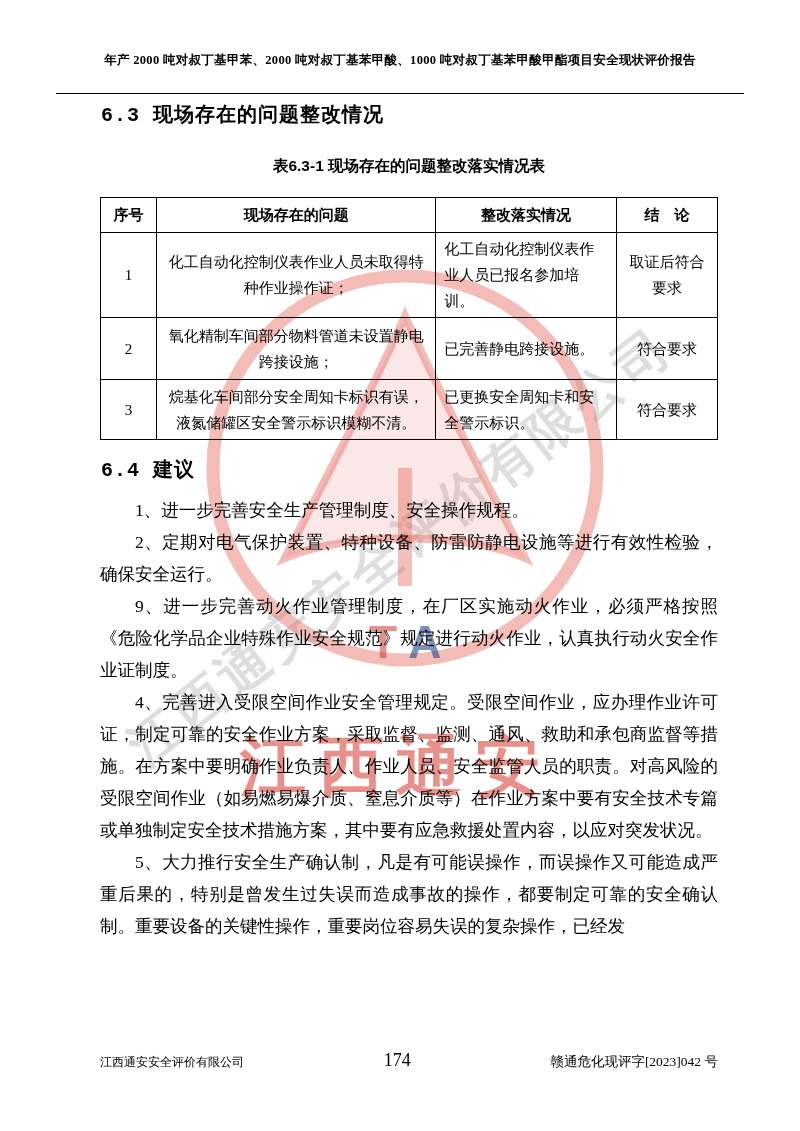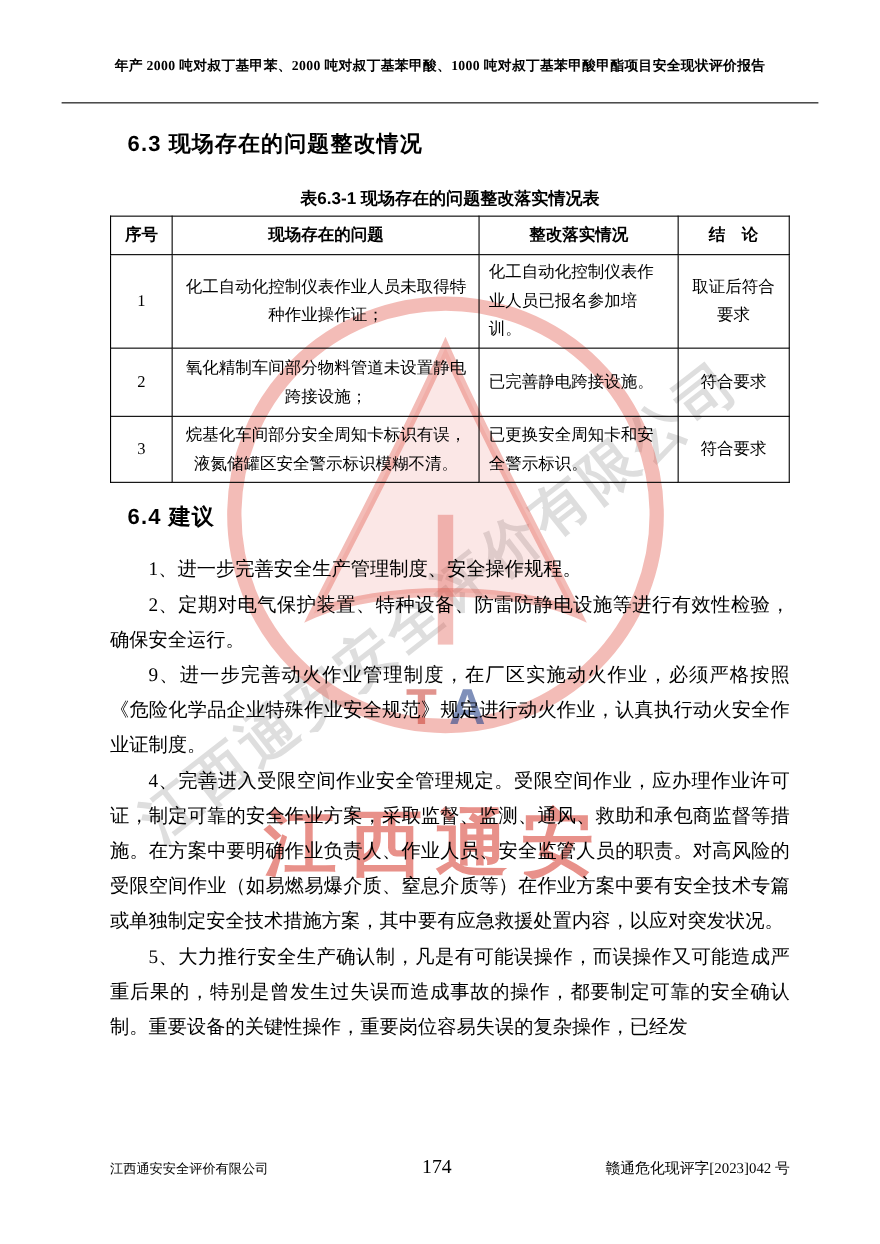--- a/index.html
+++ b/index.html
@@ -42,42 +42,42 @@
     top: 52px; left: 56px; width: 688px;
     text-align: center;
     border-bottom: 1.5px solid #000;
     padding-bottom: 24px;
   }
   .doc-header-title { font-size: 12.5px; font-weight: bold; letter-spacing: 0.3px; }
 
   .doc-main { position: absolute; top: 100px; left: 100px; width: 618px; }
 
   .sec-heading {
-    margin: 16px;
-    font-family: Liberation Sans, sans-serif;
+    margin: 1px;
+    font-family: Liberation Mono, monospace;
     font-size: 20px; font-weight: bold; line-height: 30px;
     letter-spacing: 1px;
   }
   .sec-heading.second { margin-top: 16px; }
 
   .intro-para {
     margin: 12px 0 0 0;
     font-size: 17.5px; line-height: 36px;
     text-align: justify; text-indent: 2em;
   }
 
   .table-caption {
     margin-top: 24px;
     text-align: center;
     font-weight: bold; font-size: 15.5px; line-height: 22px;
     font-family: "Liberation Sans", "DejaVu Sans", sans-serif;
   }
 
   table.rectify {
-    margin-top: 4px;
+    margin-top: 20px;
     width: 100%;
     border-collapse: collapse;
     font-size: 15px;
     background: transparent;
   }
   table.rectify th, table.rectify td {
     border: 1px solid #000;
     padding: 3px 8px;
     line-height: 26px;
     vertical-align: middle;

